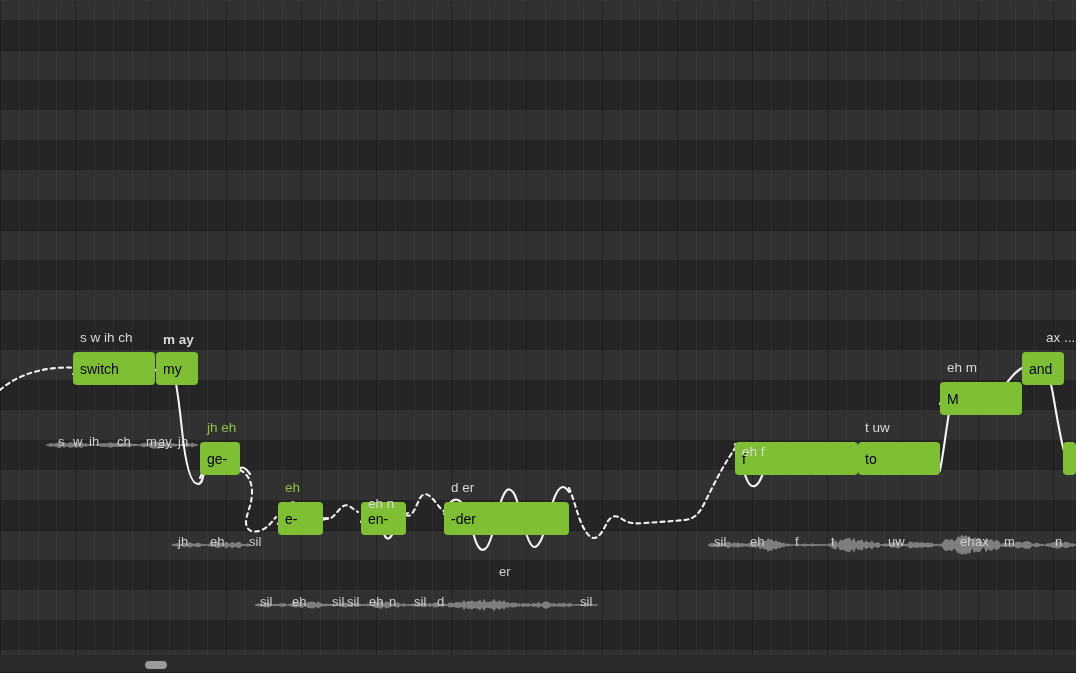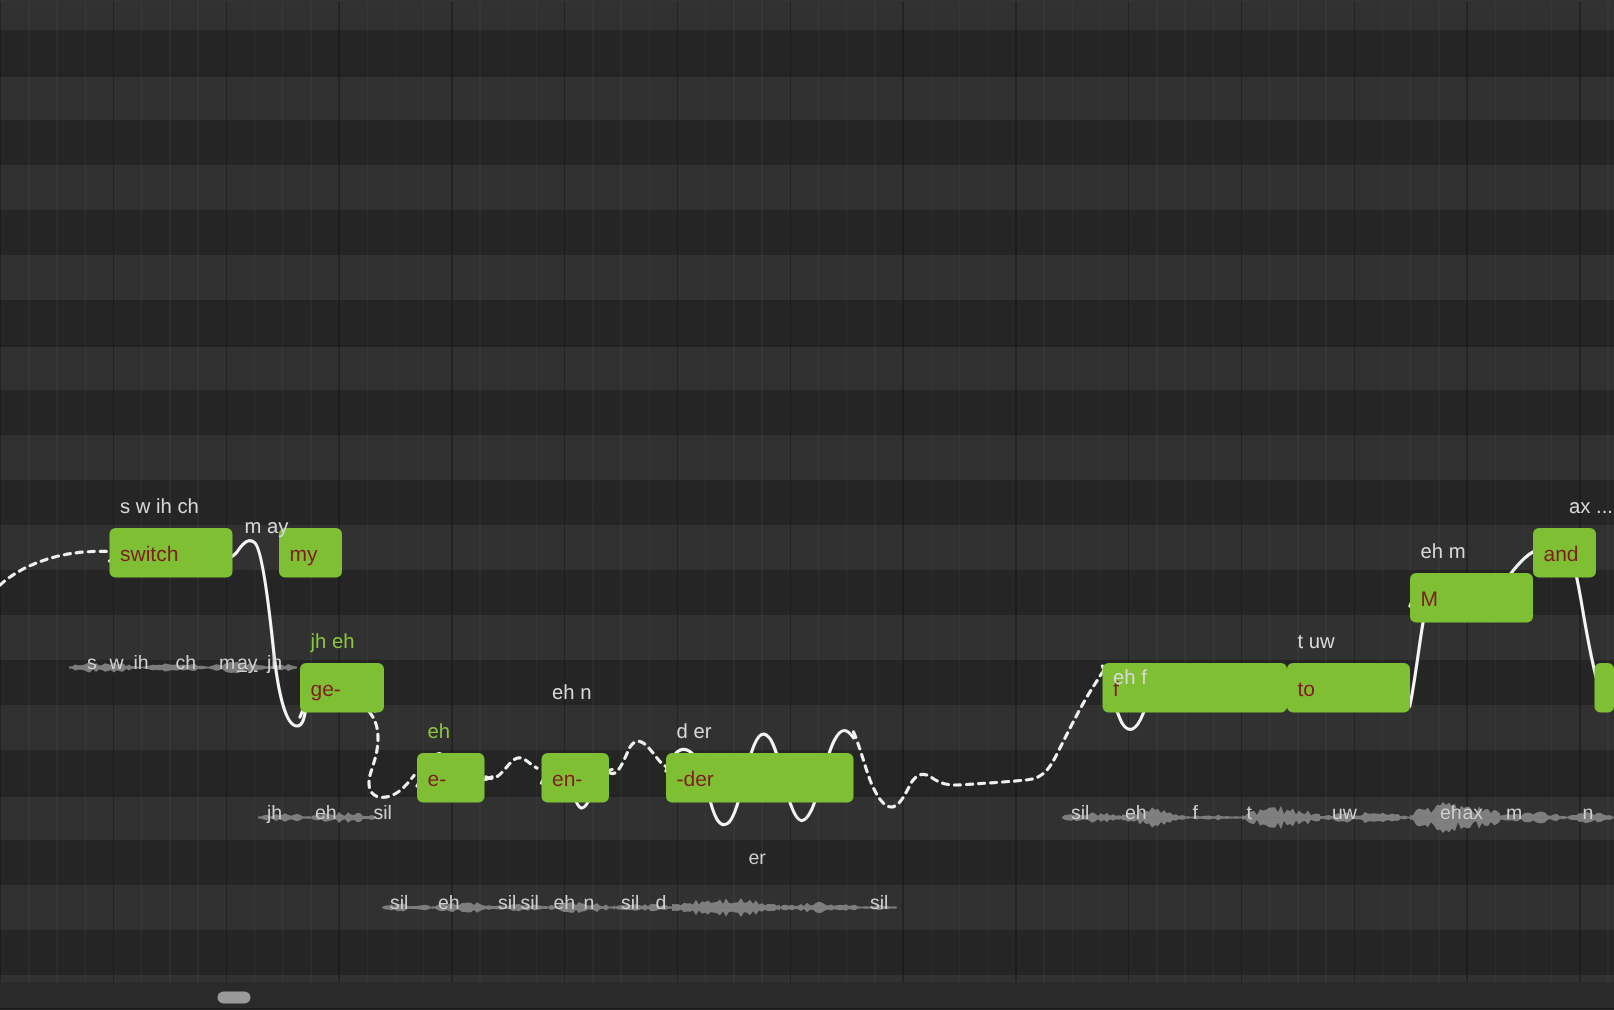--- a/index.html
+++ b/index.html
@@ -20,21 +20,21 @@
            repeating-linear-gradient(to right, rgba(255,255,255,.030) 0 1px, transparent 1px 18.8px),
            repeating-linear-gradient(to right, rgba(0,0,0,.42) 0 1px, transparent 1px 75.2px);
          pointer-events:none;}
 
   
   #overlay{position:absolute;left:0;top:0;}
 
   
   .note{position:absolute;background:#7fbf34;border-radius:4px;box-sizing:border-box;}
   .note .nlabel{position:absolute;left:7px;top:50%;transform:translateY(-50%);
-                color:#7f1d1d;font-size:14px;white-space:nowrap;line-height:1;}
+                color:#000000;font-size:14px;white-space:nowrap;line-height:1;}
 
   
   .plabel{position:absolute;font-size:13.5px;color:#d8d8d8;white-space:nowrap;line-height:1;}
   .plabel.hl{color:#8cc63f;}
 
   
   .lane-lab{position:absolute;font-size:13px;color:#cfcfcf;white-space:nowrap;line-height:1;}
 
   
   #hscroll{position:absolute;left:145px;top:661px;width:22px;height:8px;
@@ -95,36 +95,36 @@
 
     <path id="dashCurve" fill="none" stroke="#f0f0f0" stroke-width="2.1" stroke-dasharray="4 4" stroke-linecap="round" d="M0,390 C12,379 32,370 56,368 C82,366 106,371 122,377 M240,470 C248,474 252,482 252,492 C252,506 246,514 246,522 C246,530 252,534 262,530 C268,527 272,522 276,517 M324,518 C332,522 336,512 342,507 C348,502 352,509 358,512 M406,515 C412,519 416,506 420,498 C426,489 432,498 437,504 C440,508 442,510 444,511 M569,488 C573,497 576,509 580,520 C584,530 589,538 594,538 C600,538 604,528 608,521 C613,514 618,516 622,519 C628,523 634,524 644,523 C660,522 674,521 684,520 C696,519 700,512 706,500 C714,484 722,468 730,456 C733,451 735,448 737,446"></path>
     <path id="solidCurve" fill="none" stroke="#f4f4f4" stroke-width="2.1" stroke-linecap="round" d="M73,374 C82,368 88,364 96,366 C104,368 110,378 118,380 C126,382 132,374 140,370 C148,366 152,376 158,368 C162,362 166,358 170,362 C174,366 178,392 182,430 C186,470 192,484 198,484 C202,484 203,478 204,472 M200,478 C204,468 208,460 213,460 C218,460 222,468 226,470 C231,472 236,470 240,468 C244,466 247,470 250,474 M278,524 C282,518 285,510 290,504 C294,499 298,506 302,514 C306,520 312,520 320,520 C324,520 326,519 328,518 M361,522 C365,514 368,506 372,506 C376,506 380,522 384,534 C388,544 392,536 396,526 C400,518 404,514 408,513 M444,514 C448,504 452,498 458,500 C464,502 468,512 472,528 C476,546 480,552 485,549 C490,546 494,528 499,508 C504,490 508,486 513,492 C518,498 522,520 527,536 C532,550 536,550 541,540 C546,530 550,506 556,494 C561,484 565,486 569,492 M735,444 C739,456 743,472 748,482 C753,490 758,486 762,476 C766,466 770,458 775,458 C780,458 784,470 789,472 C793,474 797,468 802,464 C808,460 814,462 820,462 C826,462 830,466 835,462 C840,458 844,450 849,460 C853,468 856,474 858,470 C861,462 864,450 868,446 C872,442 876,452 881,458 C887,464 895,462 904,460 C914,458 922,460 930,462 C936,464 938,468 940,470 C944,452 948,412 952,398 M940,404 C944,394 948,386 953,386 C958,386 961,396 965,402 C969,408 973,408 977,404 C980,401 982,398 984,400 C986,402 988,408 991,406 C995,403 1000,392 1006,384 C1012,376 1018,370 1022,368 M1022,368 C1028,362 1034,358 1040,360 C1046,362 1050,376 1054,400 C1058,424 1062,446 1066,458 C1069,466 1072,468 1076,466"></path>
   </svg>
 
   <div id="notes">
       <div class="note" style="left: 73px; top: 352px; width: 82px; height: 33px; background: rgb(127, 191, 52);">
         <span class="nlabel">switch</span>
       </div>
       <div class="plabel" style="left: 80px; top: 331px;">s w ih ch</div>
-      <div class="note" style="left: 156px; top: 352px; width: 42px; height: 33px; background: rgb(127, 191, 52); margin-left: 30px;">
+      <div class="note" style="left: 156px; top: 352px; width: 42px; height: 33px; background: rgb(127, 191, 52);">
         <span class="nlabel">my</span>
       </div>
-      <div class="plabel" style="left: 163px; top: 344px;">m ay</div>
-      <div class="note" style="left: 200px; top: 442px; width: 56px; height: 33px; background: rgb(127, 191, 52);">
+      <div class="plabel" style="left: 163px; top: 333px; font-weight: bold;">m ay</div>
+      <div class="note" style="left: 200px; top: 442px; width: 40px; height: 33px; background: rgb(127, 191, 52);">
         <span class="nlabel">ge-</span>
       </div>
       <div class="plabel hl" style="left: 207px; top: 421px;">jh eh</div>
       <div class="note" style="left: 278px; top: 502px; width: 45px; height: 33px; background: rgb(127, 191, 52);">
         <span class="nlabel">e-</span>
       </div>
       <div class="plabel hl" style="left: 285px; top: 481px;">eh</div>
       <div class="note" style="left: 361px; top: 502px; width: 45px; height: 33px; background: rgb(127, 191, 52);">
         <span class="nlabel">en-</span>
       </div>
-      <div class="plabel" style="left: 368px; top: 455px;">eh n</div>
+      <div class="plabel" style="left: 368px; top: 497px;">eh n</div>
       <div class="note" style="left: 444px; top: 502px; width: 125px; height: 33px; background: rgb(127, 191, 52);">
         <span class="nlabel">-der</span>
       </div>
       <div class="plabel" style="left: 451px; top: 481px;">d er</div>
       <div class="note" style="left: 735px; top: 442px; width: 123px; height: 33px; background: rgb(127, 191, 52);">
         <span class="nlabel">f</span>
       </div>
       <div class="plabel" style="left: 742px; top: 445px;">eh f</div>
       <div class="note" style="left: 858px; top: 442px; width: 82px; height: 33px; background: rgb(127, 191, 52);">
         <span class="nlabel">to</span>

